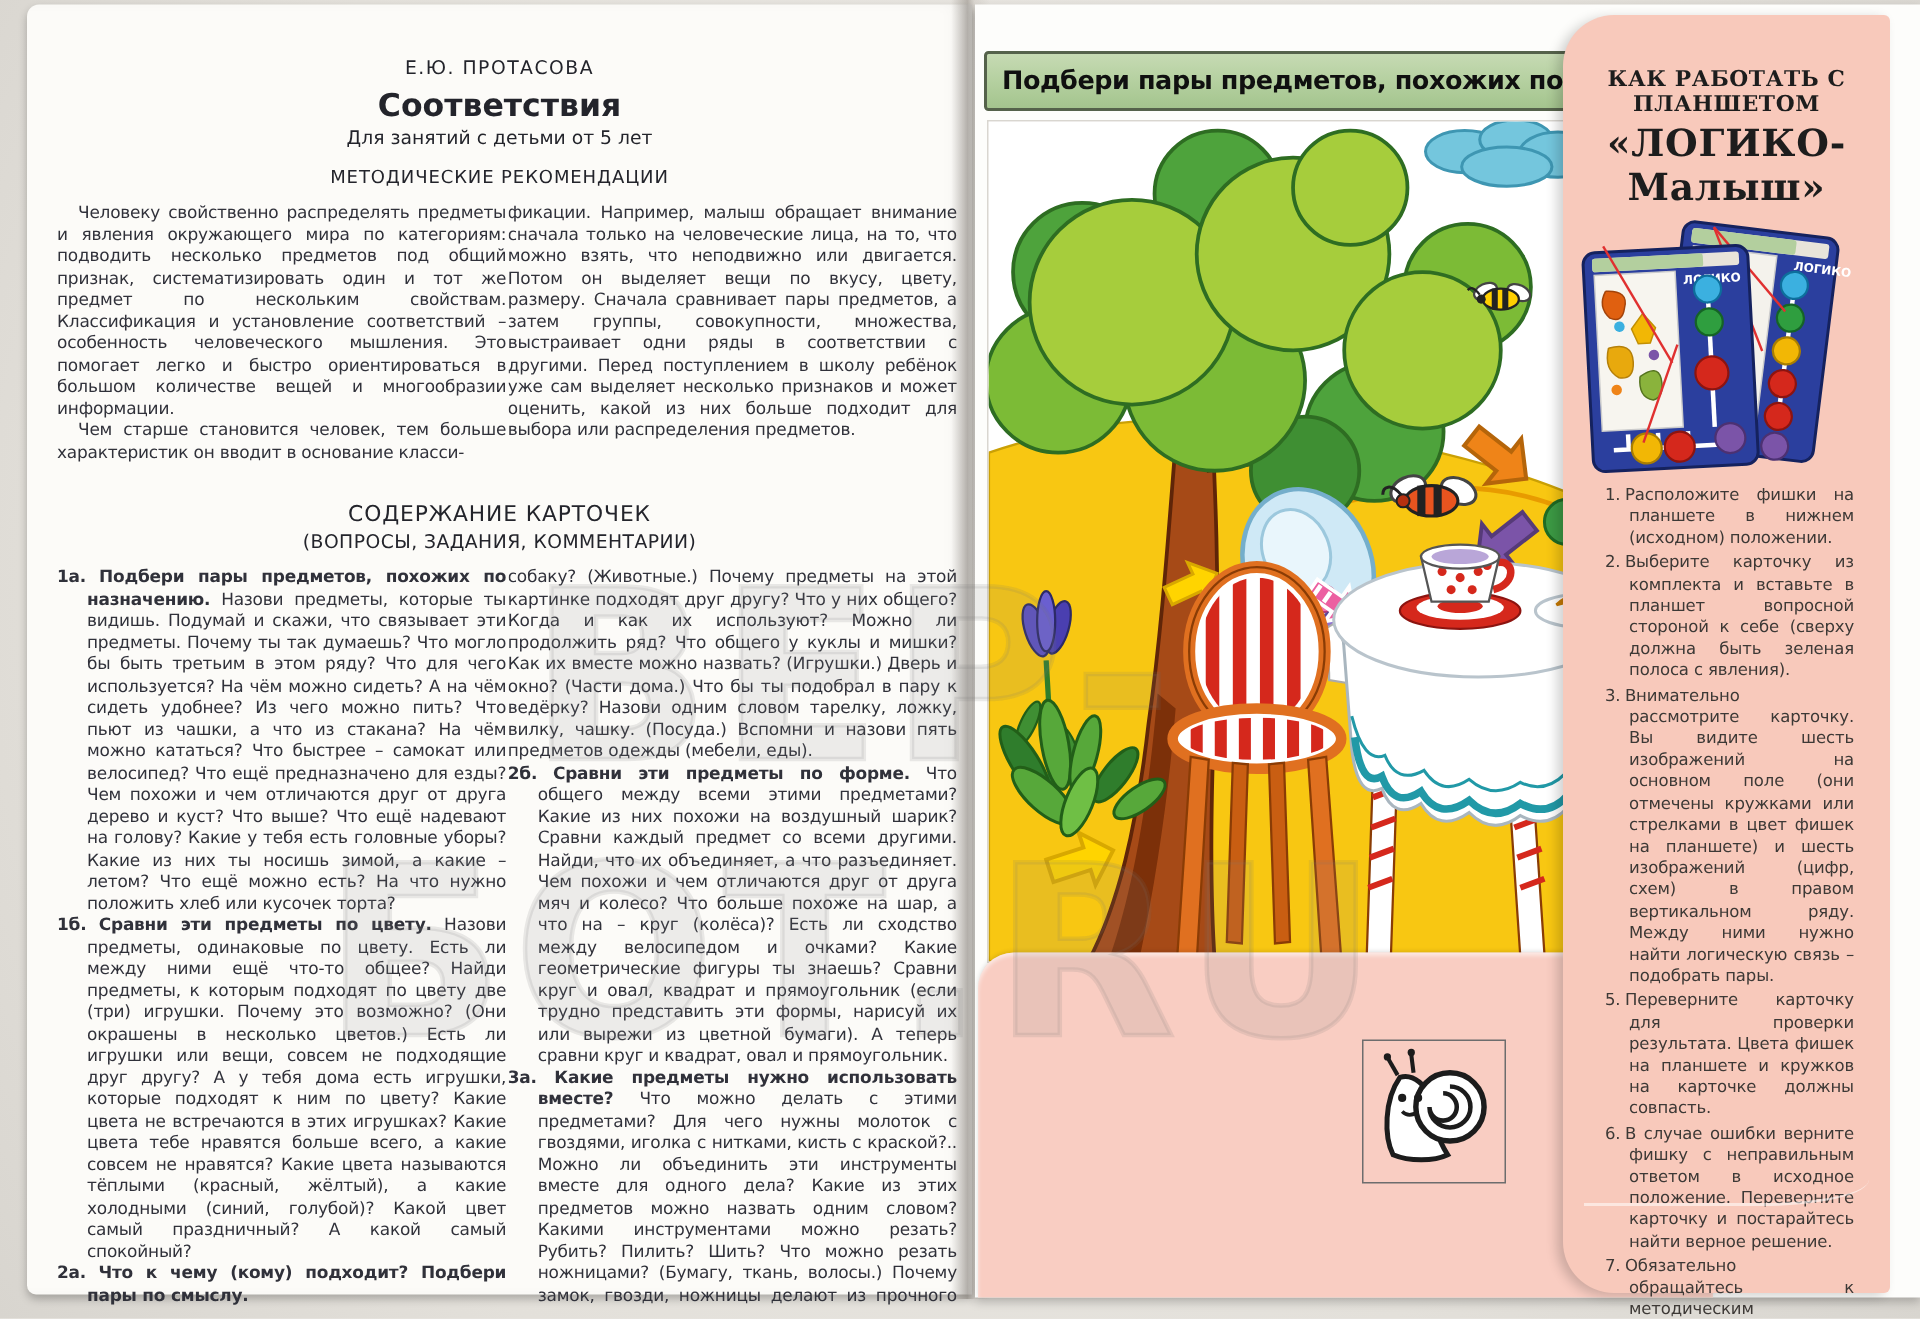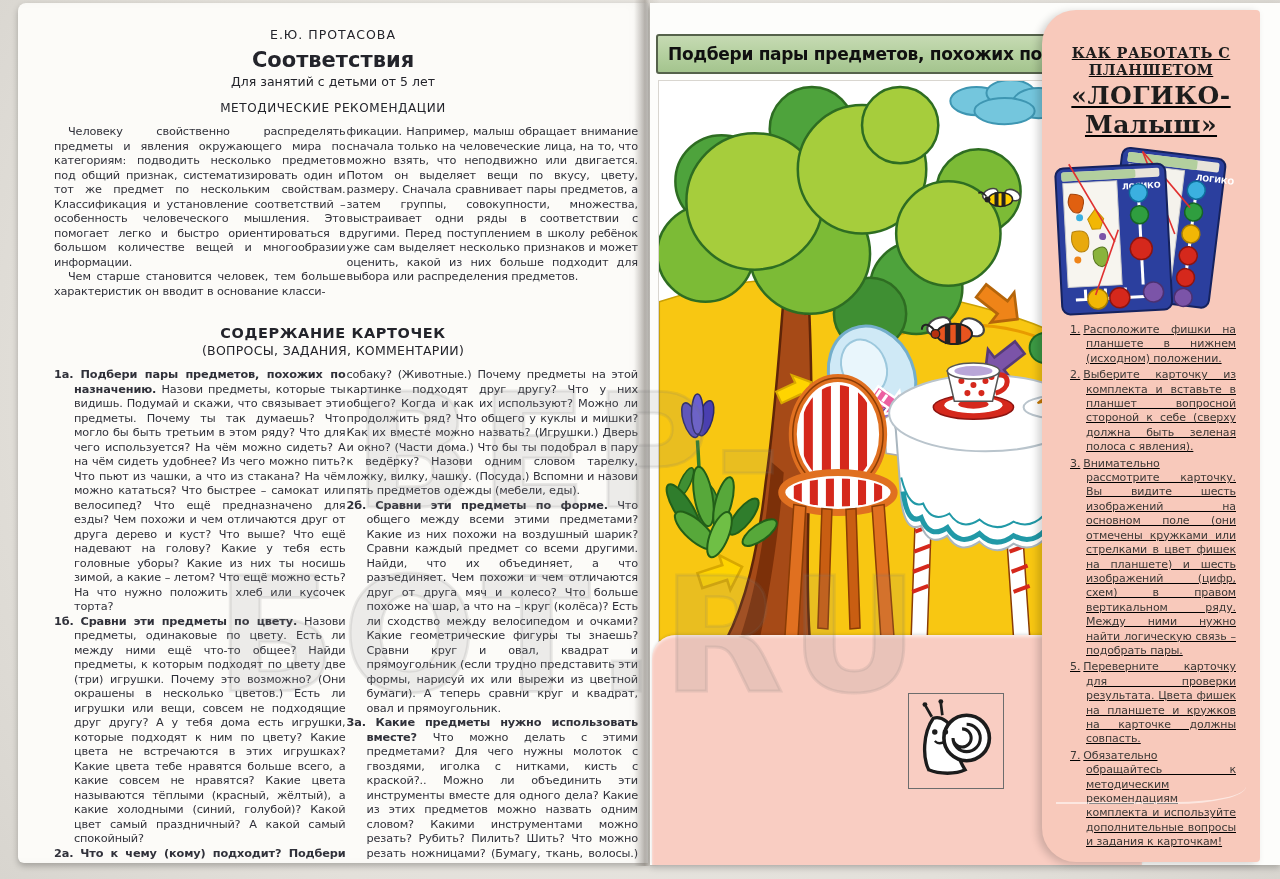--- a/index.html
+++ b/index.html
@@ -3,34 +3,34 @@
 <meta charset="utf-8">
 <style>
   html,body{margin:0;padding:0;}
   body{width:1280px;height:879px;overflow:hidden;background:#e6e3de;font-family:"DejaVu Sans",sans-serif;}
   .stage{position:relative;width:1280px;height:879px;background:
     radial-gradient(circle at 50% 45%, #efede9 0%, #e3e0da 70%, #d8d5cf 100%);}
 
   
   .left-page{position:absolute;left:18px;top:3px;width:630px;height:860px;background:#fcfbf8;
     border-radius:8px 0 0 6px;box-shadow:0 3px 6px rgba(0,0,0,.25), inset -14px 0 18px -14px rgba(0,0,0,.25);}
-  .lp-header{text-align:center;padding-top:24px;color:#23242b;}
+  .lp-header{text-align:center;padding-top:34px;color:#23242b;}
   .lp-author{font-size:12.5px;letter-spacing:1px;text-transform:uppercase;font-weight:500;}
   .lp-title{font-size:21px;font-weight:bold;margin:6px 0 2px;}
   .lp-subtitle{font-size:12.5px;}
   .lp-section{font-size:12px;font-weight:500;text-transform:uppercase;letter-spacing:.6px;margin-top:12px;}
-  .cols{display:flex;gap:1px;padding:10px 10px 0 36px;justify-content:center;}
+  .cols{display:flex;gap:1px;padding:10px 10px 0 20px;justify-content:center;}
   .col{flex:1;overflow:hidden;}
   .cols.intro .col{height:192px;}
   .cols.list .col{height:492px;}
   .bodytxt, .bodytxt p{font-size:11.3px;line-height:14.5px;letter-spacing:-0.15px;
     text-align:justify;color:#30313a;margin:0;}
   p.p-ind{text-indent:14px;}
   .contents-head{text-align:center;color:#23242b;margin-top:8px;}
-  .contents-head .l1{font-size:14.5px;text-transform:uppercase;letter-spacing:.6px;font-weight:700;text-align:center;}
+  .contents-head .l1{font-size:14.5px;text-transform:uppercase;letter-spacing:.6px;font-weight:400;text-align:center;}
   .contents-head .l2{font-size:12.5px;text-transform:uppercase;letter-spacing:.3px;margin-top:2px;}
   p.item{padding-left:20px;text-indent:-20px;margin:0;}
   .num,.lead{font-weight:bold;}
 
   
   .spine{position:absolute;left:634px;top:0;width:26px;height:866px;
     background:linear-gradient(90deg, rgba(0,0,0,0) 0%, rgba(70,60,50,.30) 42%, rgba(120,110,95,.12) 60%, rgba(255,255,255,0) 100%);}
 
   
   .right-page{position:absolute;left:650px;top:3px;width:630px;height:862px;background:#fdfdfb;
@@ -40,21 +40,21 @@
     border:2px solid #55624b;border-radius:3px;overflow:hidden;white-space:nowrap;
     font-size:17px;font-weight:bold;color:#101010;line-height:36px;padding-left:10px;letter-spacing:-0.3px;}
   .scene-wrap{position:absolute;left:8px;top:77px;width:390px;height:560px;overflow:hidden;
     border:1px solid #d9d6d0;background:#fff;}
   .pocket{position:absolute;left:2px;top:632px;width:490px;height:230px;background:#f9cdc2;
     border-radius:24px 24px 0 0;box-shadow:inset 0 2px 3px rgba(255,255,255,.6), 0 -1px 3px rgba(0,0,0,.12);}
   .snail-box{position:absolute;left:256px;top:58px;width:94px;height:94px;border:1.5px solid #6d6d6d;background:#f9cdc2;}
 
   
   .panel{position:absolute;left:392px;top:7px;width:218px;height:852px;background:#f8c9bb;
-    border-radius:34px 4px 4px 34px;box-shadow:-4px 2px 8px rgba(0,0,0,.18);text-decoration:underline;}
+    border-radius:34px 4px 4px 34px;box-shadow:-4px 2px 8px rgba(0,0,0,.18);}
   .panel-header{font-family:"DejaVu Serif",serif;text-align:center;color:#1d1d1d;padding-top:34px;}
   .panel-header .h1{font-size:14.5px;font-weight:bold;letter-spacing:.4px;}
   .panel-header .h2{font-size:25px;font-weight:bold;margin-top:3px;letter-spacing:.5px;}
   .tablets{display:block;margin:6px auto 0;}
   .steps{padding:6px 12px 0 16px;height:556px;overflow:hidden;}
   .steps p{font-size:11px;line-height:14.4px;letter-spacing:-0.1px;color:#3d3936;text-align:justify;
     margin:0 12px 2px;padding-left:16px;text-indent:-16px;}
   .steps .snum{margin-right:3px;}
   .panel-crease{position:absolute;left:14px;bottom:58px;width:190px;height:26px;
     border-bottom:2px solid rgba(255,255,255,.55);border-radius:0 0 60%/100% 60%;}
@@ -366,20 +366,21 @@
           <line x1="14" y1="-4" x2="56" y2="76" stroke="#e03030" stroke-width="1.6"></line>
           <line x1="60" y1="64" x2="34" y2="128" stroke="#e03030" stroke-width="1.6"></line>
         </g>
       </svg>
 
       <div class="steps">
         <p><span class="snum">1.</span><span>Расположите фишки на планшете в нижнем (исходном) положении.</span></p>
         <p><span class="snum">2.</span><span>Выберите карточку из комплекта и вставьте в планшет вопросной стороной к себе (сверху должна быть зеленая полоса с явления).</span></p>
         <p><span class="snum">3.</span><span>Внимательно рассмотрите карточку. Вы видите шесть изображений на основном поле (они отмечены кружками или стрелками в цвет фишек на планшете) и шесть изображений (цифр, схем) в правом вертикальном ряду. Между ними нужно найти логическую связь – подобрать пары.</span></p>
         <p><span class="snum">5.</span><span>Переверните карточку для проверки результата. Цвета фишек на планшете и кружков на карточке должны совпасть.</span></p>
+        <p><span class="snum">6.</span><span>В случае ошибки верните фишку с неправильным ответом в исходное положение. Переверните карточку и постарайтесь найти верное решение.</span></p>
         <p><span class="snum">7.</span><span>Обязательно обращайтесь к методическим рекомендациям комплекта и используйте дополнительные вопросы и задания к карточкам!</span></p>
       </div>
       <div class="panel-crease"></div>
     </div>
   </div>
 
   <div class="watermark">ВЕР-БОТ.RU</div>
 </div>
 
 </body></html>

